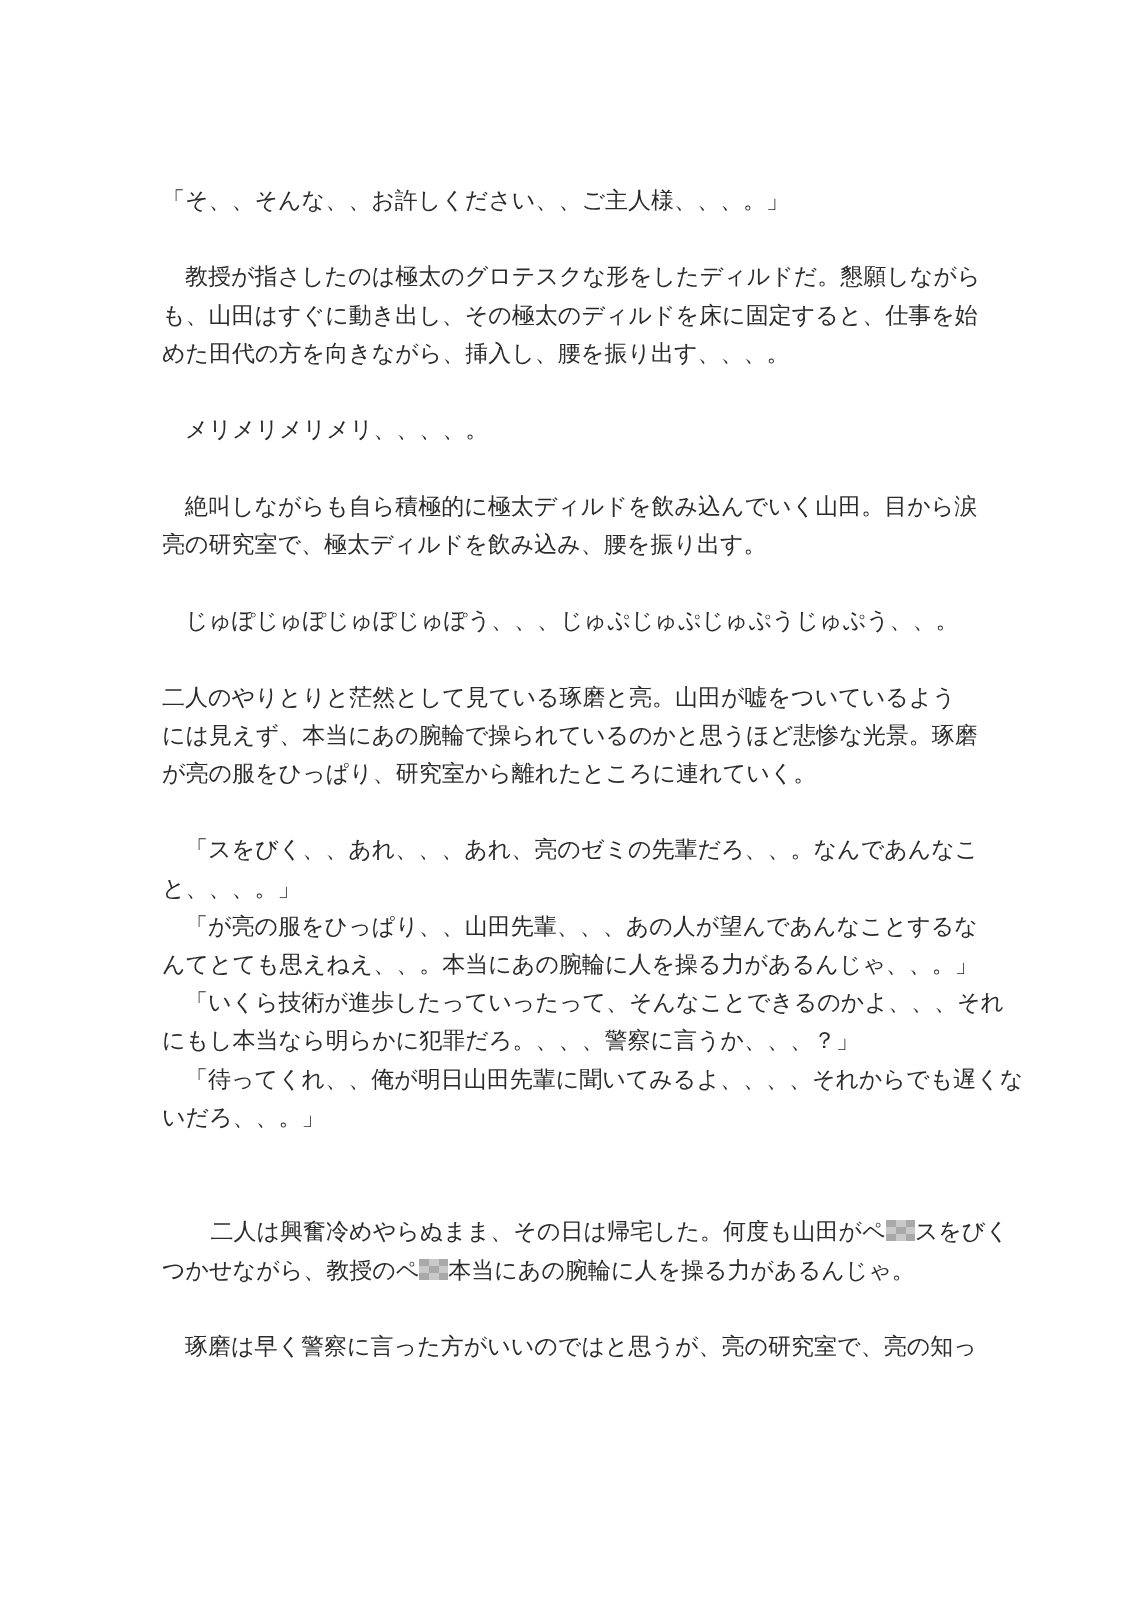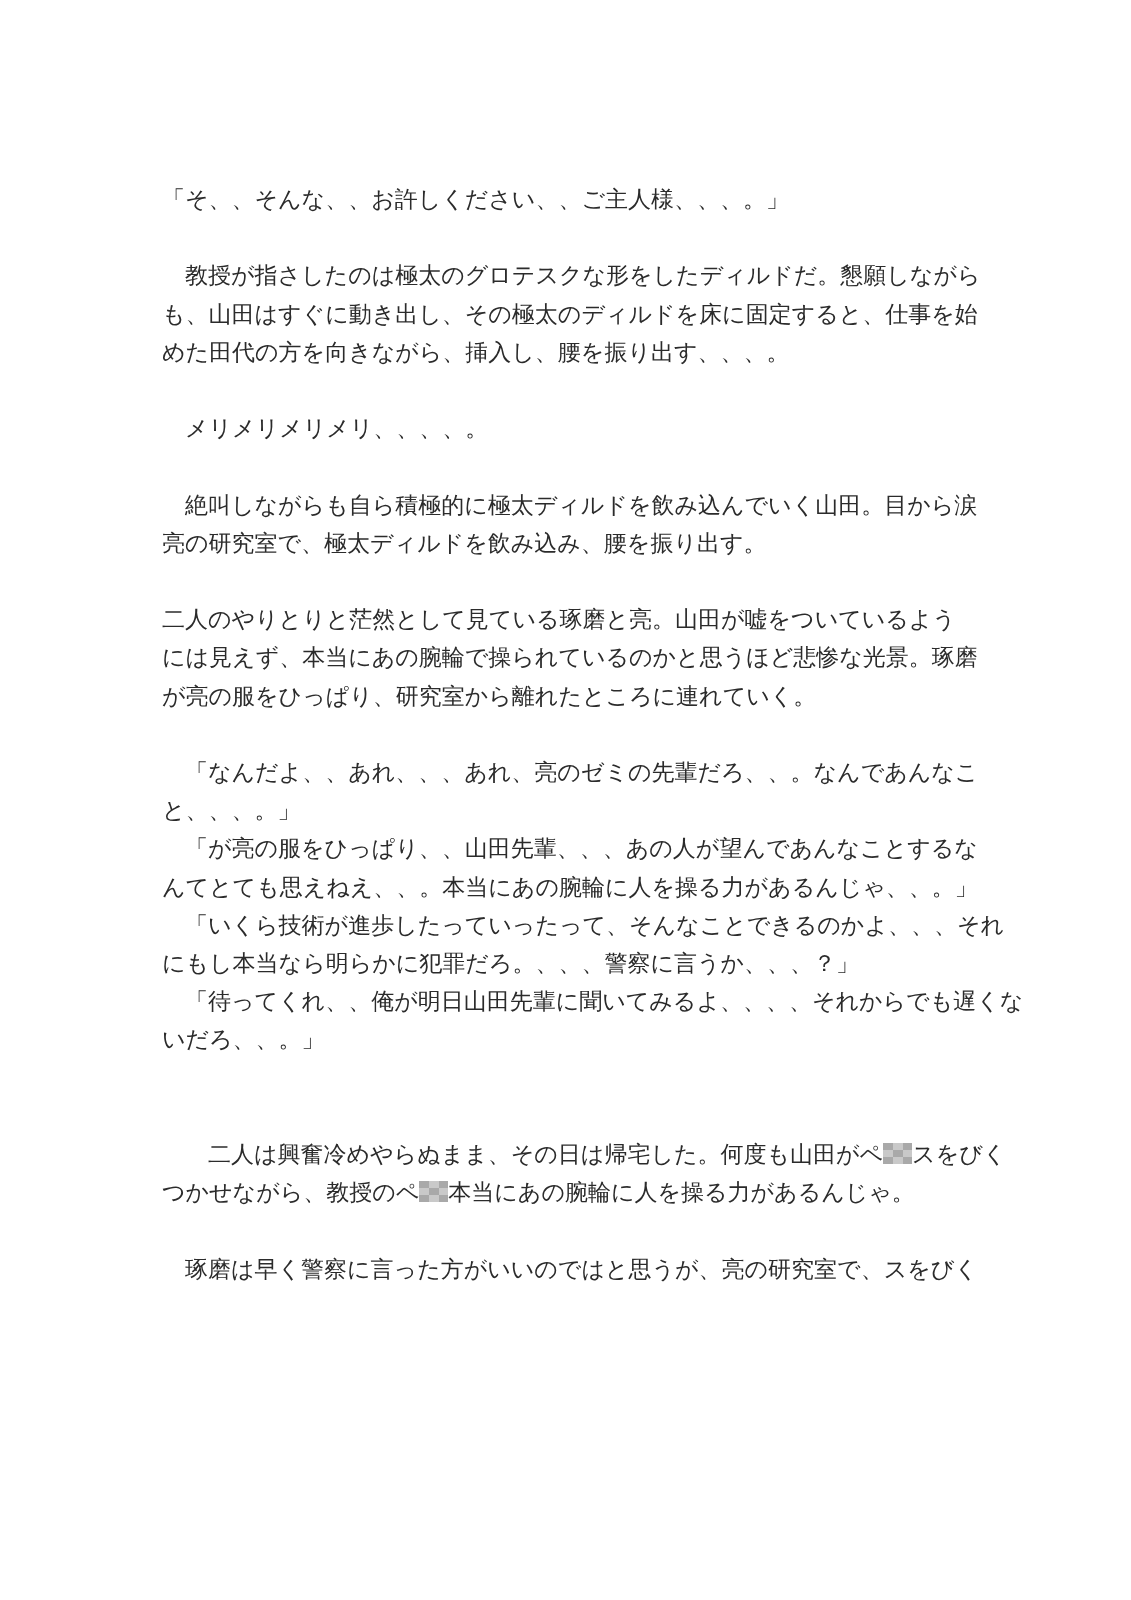--- a/index.html
+++ b/index.html
@@ -12,21 +12,20 @@
     height: 1600px;
     overflow: hidden;
     font-family: "Liberation Sans", sans-serif;
   }
   .page {
     box-sizing: border-box;
     width: 1131px;
     height: 1600px;
     padding: 181px 140px 0 162px;
     background: #ffffff;
-    font-family: Liberation Serif, serif;
   }
   .page p {
     margin: 0;
     font-size: 23px;
     line-height: 38.2px;
     letter-spacing: 0;
     color: #2b2b2b;
     white-space: pre; 
   }
   .page p.gap {
@@ -46,29 +45,30 @@
 <body>
 
 <div class="page">
   <p>「そ、、そんな、、お許しください、、ご主人様、、、。」</p>
   <p class="gap">　教授が指さしたのは極太のグロテスクな形をしたディルドだ。懇願しながら
 も、山田はすぐに動き出し、その極太のディルドを床に固定すると、仕事を始
 めた田代の方を向きながら、挿入し、腰を振り出す、、、。</p>
   <p class="gap">　メリメリメリメリ、、、、。</p>
   <p class="gap">　絶叫しながらも自ら積極的に極太ディルドを飲み込んでいく山田。目から涙
 亮の研究室で、極太ディルドを飲み込み、腰を振り出す。</p>
+  <p class="gap">　じゅぽじゅぽじゅぽじゅぽう、、、じゅぷじゅぷじゅぷうじゅぷう、、。</p>
   <p class="gap">二人のやりとりと茫然として見ている琢磨と亮。山田が嘘をついているよう
 には見えず、本当にあの腕輪で操られているのかと思うほど悲惨な光景。琢磨
 が亮の服をひっぱり、研究室から離れたところに連れていく。</p>
-  <p class="gap">　「なんだよ、、あれ、、、あれ、亮のゼミの先輩だろ、、。なんであんなこ
+  <p class="gap">　「スをびく、、あれ、、、あれ、亮のゼミの先輩だろ、、。なんであんなこ
 と、、、。」</p>
   <p>　「が亮の服をひっぱり、、山田先輩、、、あの人が望んであんなことするな
 んてとても思えねえ、、。本当にあの腕輪に人を操る力があるんじゃ、、。」</p>
   <p>　「いくら技術が進歩したっていったって、そんなことできるのかよ、、、それ
 にもし本当なら明らかに犯罪だろ。、、、警察に言うか、、、？」</p>
   <p>　「待ってくれ、、俺が明日山田先輩に聞いてみるよ、、、、それからでも遅くな
 いだろ、、。」</p>
   <p class="gap">
     <span>　二人は興奮冷めやらぬまま、その日は帰宅した。何度も山田がペ</span><span class="mosaic"></span><span>スをびく
 つかせながら、教授のペ</span><span class="mosaic"></span><span>本当にあの腕輪に人を操る力があるんじゃ。</span>
   </p>
-  <p>　琢磨は早く警察に言った方がいいのではと思うが、亮の研究室で、スをびく</p>
+  <p>　琢磨は早く警察に言った方がいいのではと思うが、亮の研究室で、亮の知っ</p>
 </div>
 
 </body></html>

